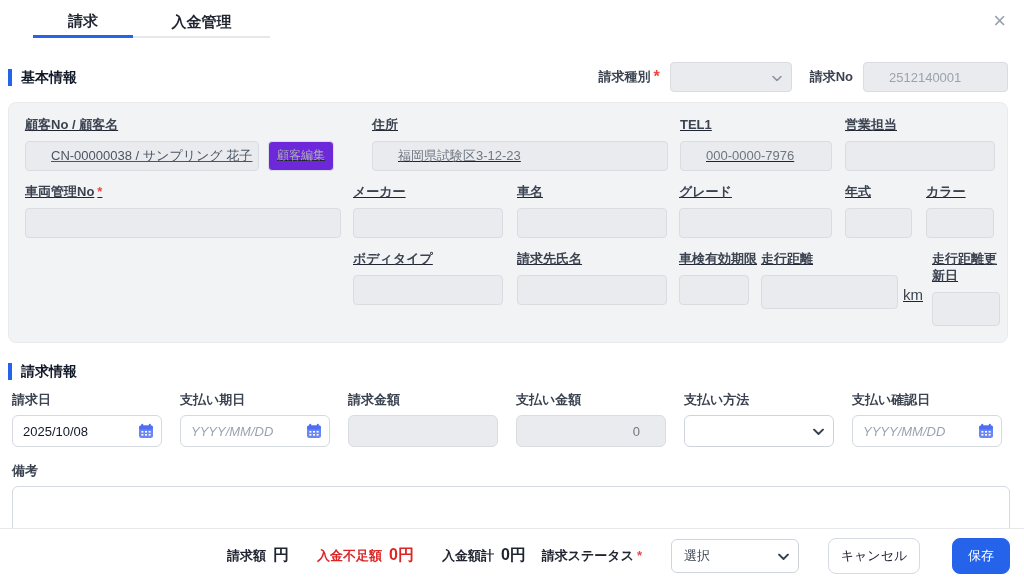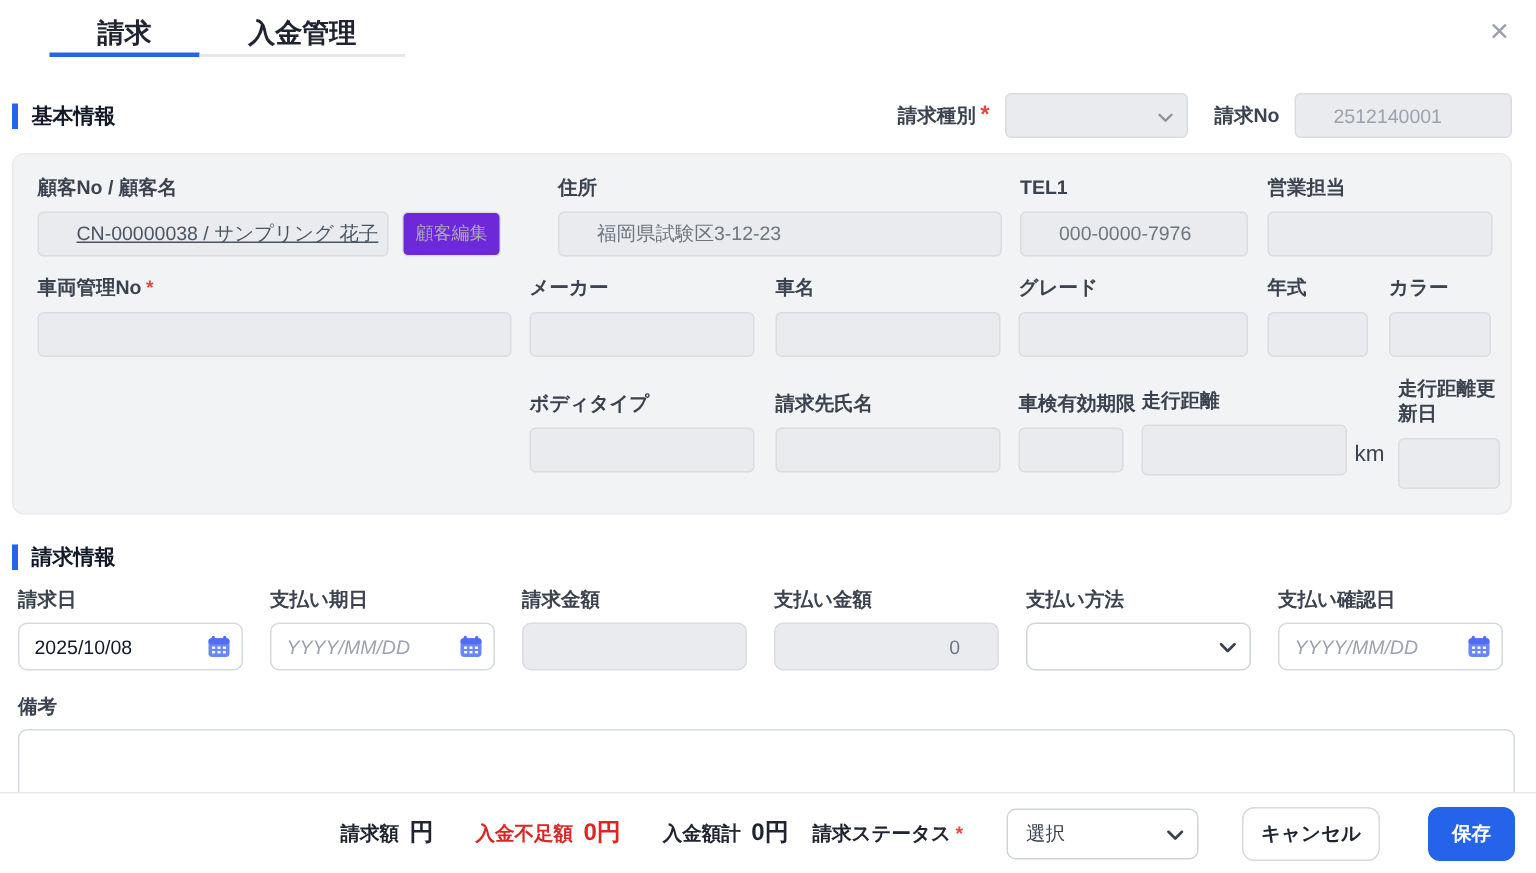--- a/index.html
+++ b/index.html
@@ -18,21 +18,21 @@
   html,body{width:1024px;height:582px;overflow:hidden;}
   body{
     background:#ffffff;
     font-family:"Liberation Sans","DejaVu Sans",sans-serif;
     color:#1f2430;
     position:relative;
   }
   
   .tabs-row{display:flex;align-items:flex-start;padding:8px 14px 0 33px;}
   .tab{height:30px;display:flex;align-items:center;justify-content:center;
-       font-size:18px;font-weight:700;cursor:pointer;color:#1f2430;}
+       font-size:15px;font-weight:700;cursor:pointer;color:#1f2430;}
   .tab-active{width:100px;border-bottom:3px solid var(--accent);}
   .tab-inactive{width:137px;border-bottom:2px solid #e5e7eb;}
   .close-btn{margin-left:auto;font-size:22px;line-height:22px;color:#9aa1ac;
        background:none;border:none;cursor:pointer;padding:2px 4px;}
   
   .header-row{display:flex;align-items:center;margin:24px 16px 10px 8px;}
   .section-title{border-left:4px solid var(--accent);padding-left:9px;
        font-size:14px;font-weight:700;color:#111827;line-height:17px;}
   .header-controls{margin-left:auto;display:flex;align-items:center;}
   .inline-label{font-size:13px;font-weight:600;color:var(--label);white-space:nowrap;}
@@ -44,21 +44,21 @@
   .dfield{background:var(--dfield-bg);border:1px solid var(--dfield-border);
        border-radius:4px;height:30px;display:flex;align-items:center;
        padding:0 25px;font-size:13px;color:var(--muted);overflow:hidden;white-space:nowrap;}
   .dselect{position:relative;justify-content:flex-start;}
   .chev{position:absolute;right:9px;top:50%;transform:translateY(-50%);}
   .link-text{color:#4a5563;text-decoration:underline;cursor:pointer;}
   
   .panel{margin:10px 16px 0 8px;background:var(--panel-bg);
        border:1px solid var(--panel-border);border-radius:8px;
        padding:14px 16px 16px;}
-  .prow{display:flex;align-items:center;}
+  .prow{display:flex;align-items:flex-start;text-decoration:underline;}
   .prow + .prow{margin-top:13px;}
   .gbtn{background:#6d28d9;border:1px solid #dcdfe3;border-radius:4px;
        height:30px;width:66px;margin-left:9px;font-size:12px;color:#a8adb5;
        cursor:pointer;font-family:inherit;}
   .unit{font-size:15px;color:var(--label);margin-left:5px;align-self:flex-end;padding-bottom:6px;}
   
   .brow{display:flex;margin:12px 14px 0 12px;gap:18px;}
   .bcol{width:150px;flex:0 0 150px;}
   .input-wrap{position:relative;}
   .date-input{width:100%;height:32px;border:1px solid var(--field-border);
@@ -83,21 +83,21 @@
        padding:0 14px 0 227px;}
   .amount-group{display:flex;align-items:center;gap:28px;}
   .amount{display:flex;align-items:center;}
   .amount-label{font-size:13px;font-weight:700;color:#1f2430;white-space:nowrap;}
   .amount-value{font-size:16px;font-weight:700;margin-left:7px;white-space:nowrap;}
   .amount.red .amount-label,.amount.red .amount-value{color:var(--danger);}
   .footer-right{margin-left:auto;display:flex;align-items:center;gap:29px;}
   .status-select{width:128px;height:34px;background:#fff;border:1px solid #cfd4db;
        border-radius:6px;display:flex;align-items:center;padding:0 26px 0 12px;
        font-size:13px;color:#374151;position:relative;cursor:pointer;}
-  .btn{font-family:inherit;font-size:13px;font-weight:700;border-radius:8px;
+  .btn{font-family:inherit;font-size:13px;font-weight:400;border-radius:8px;
        cursor:pointer;height:36px;}
   .btn-cancel{width:92px;background:#fff;border:1px solid #d5d9e0;color:#1f2430;}
   .btn-save{width:58px;background:var(--accent);border:1px solid var(--accent);color:#fff;margin-left:3px;}
   .sp{flex:0 0 auto;}
 </style>
 </head>
 <body>
 
 <div class="tabs-row">
   <div class="tab tab-active">請求</div>

